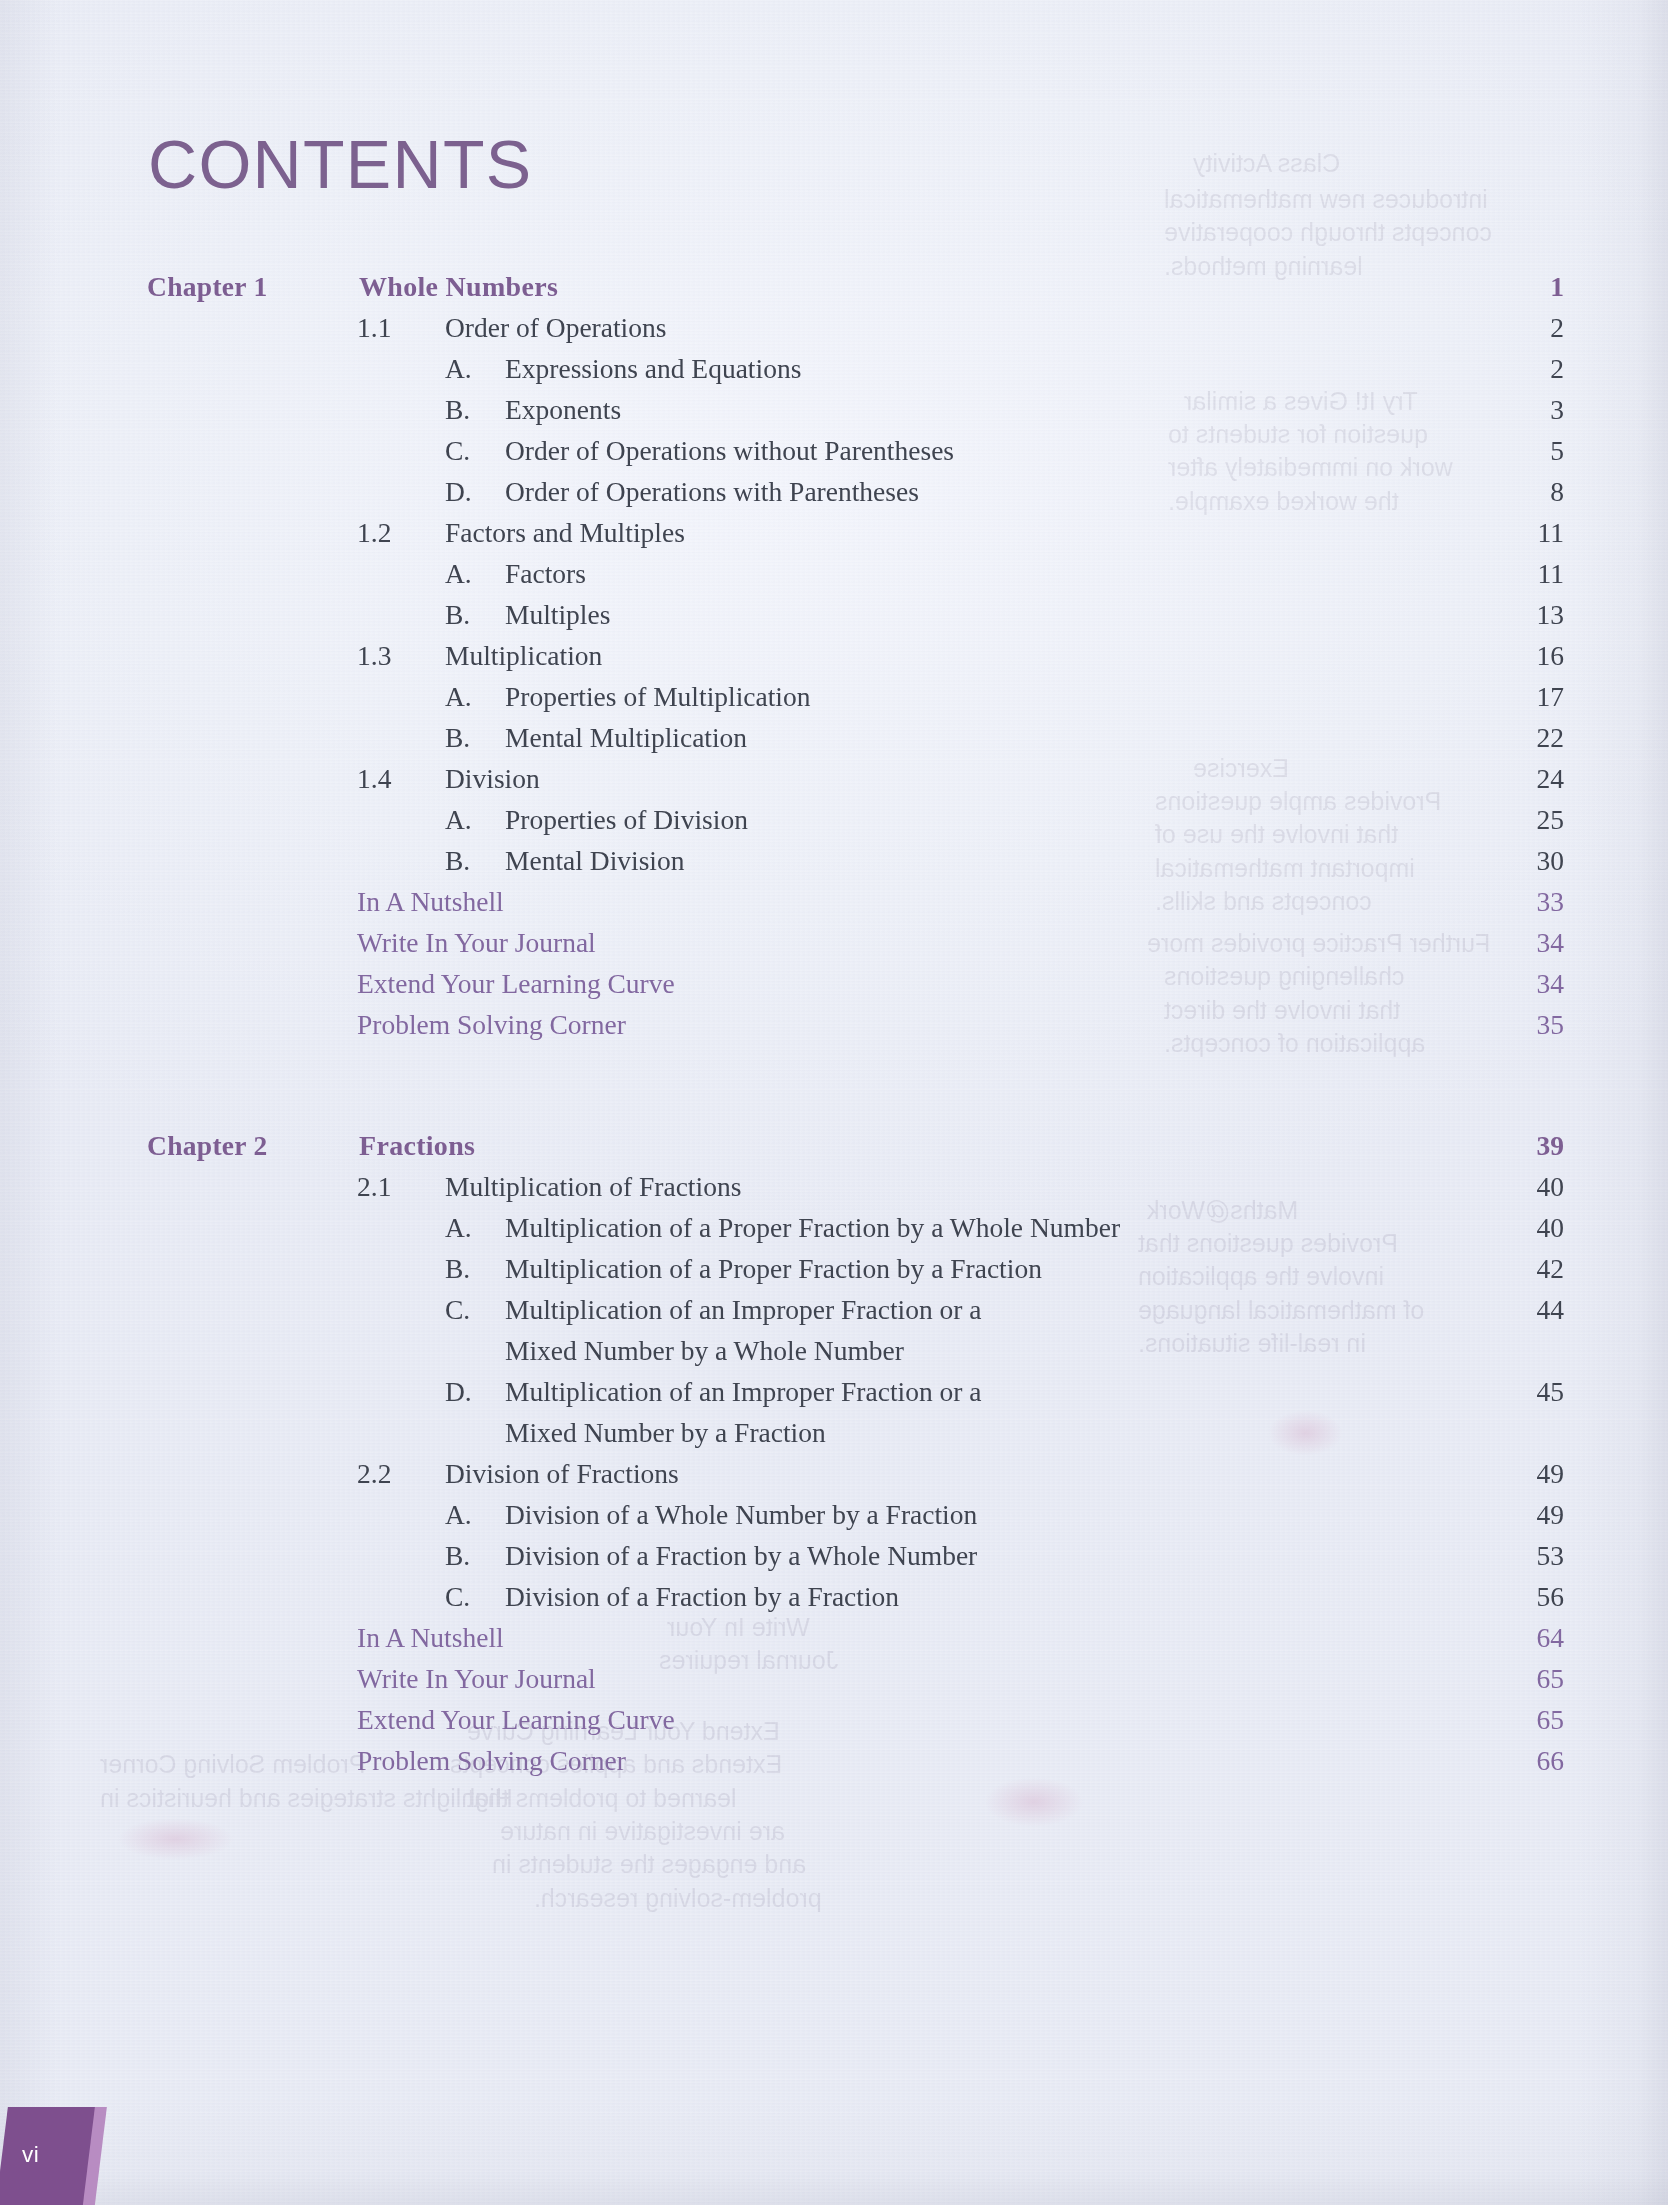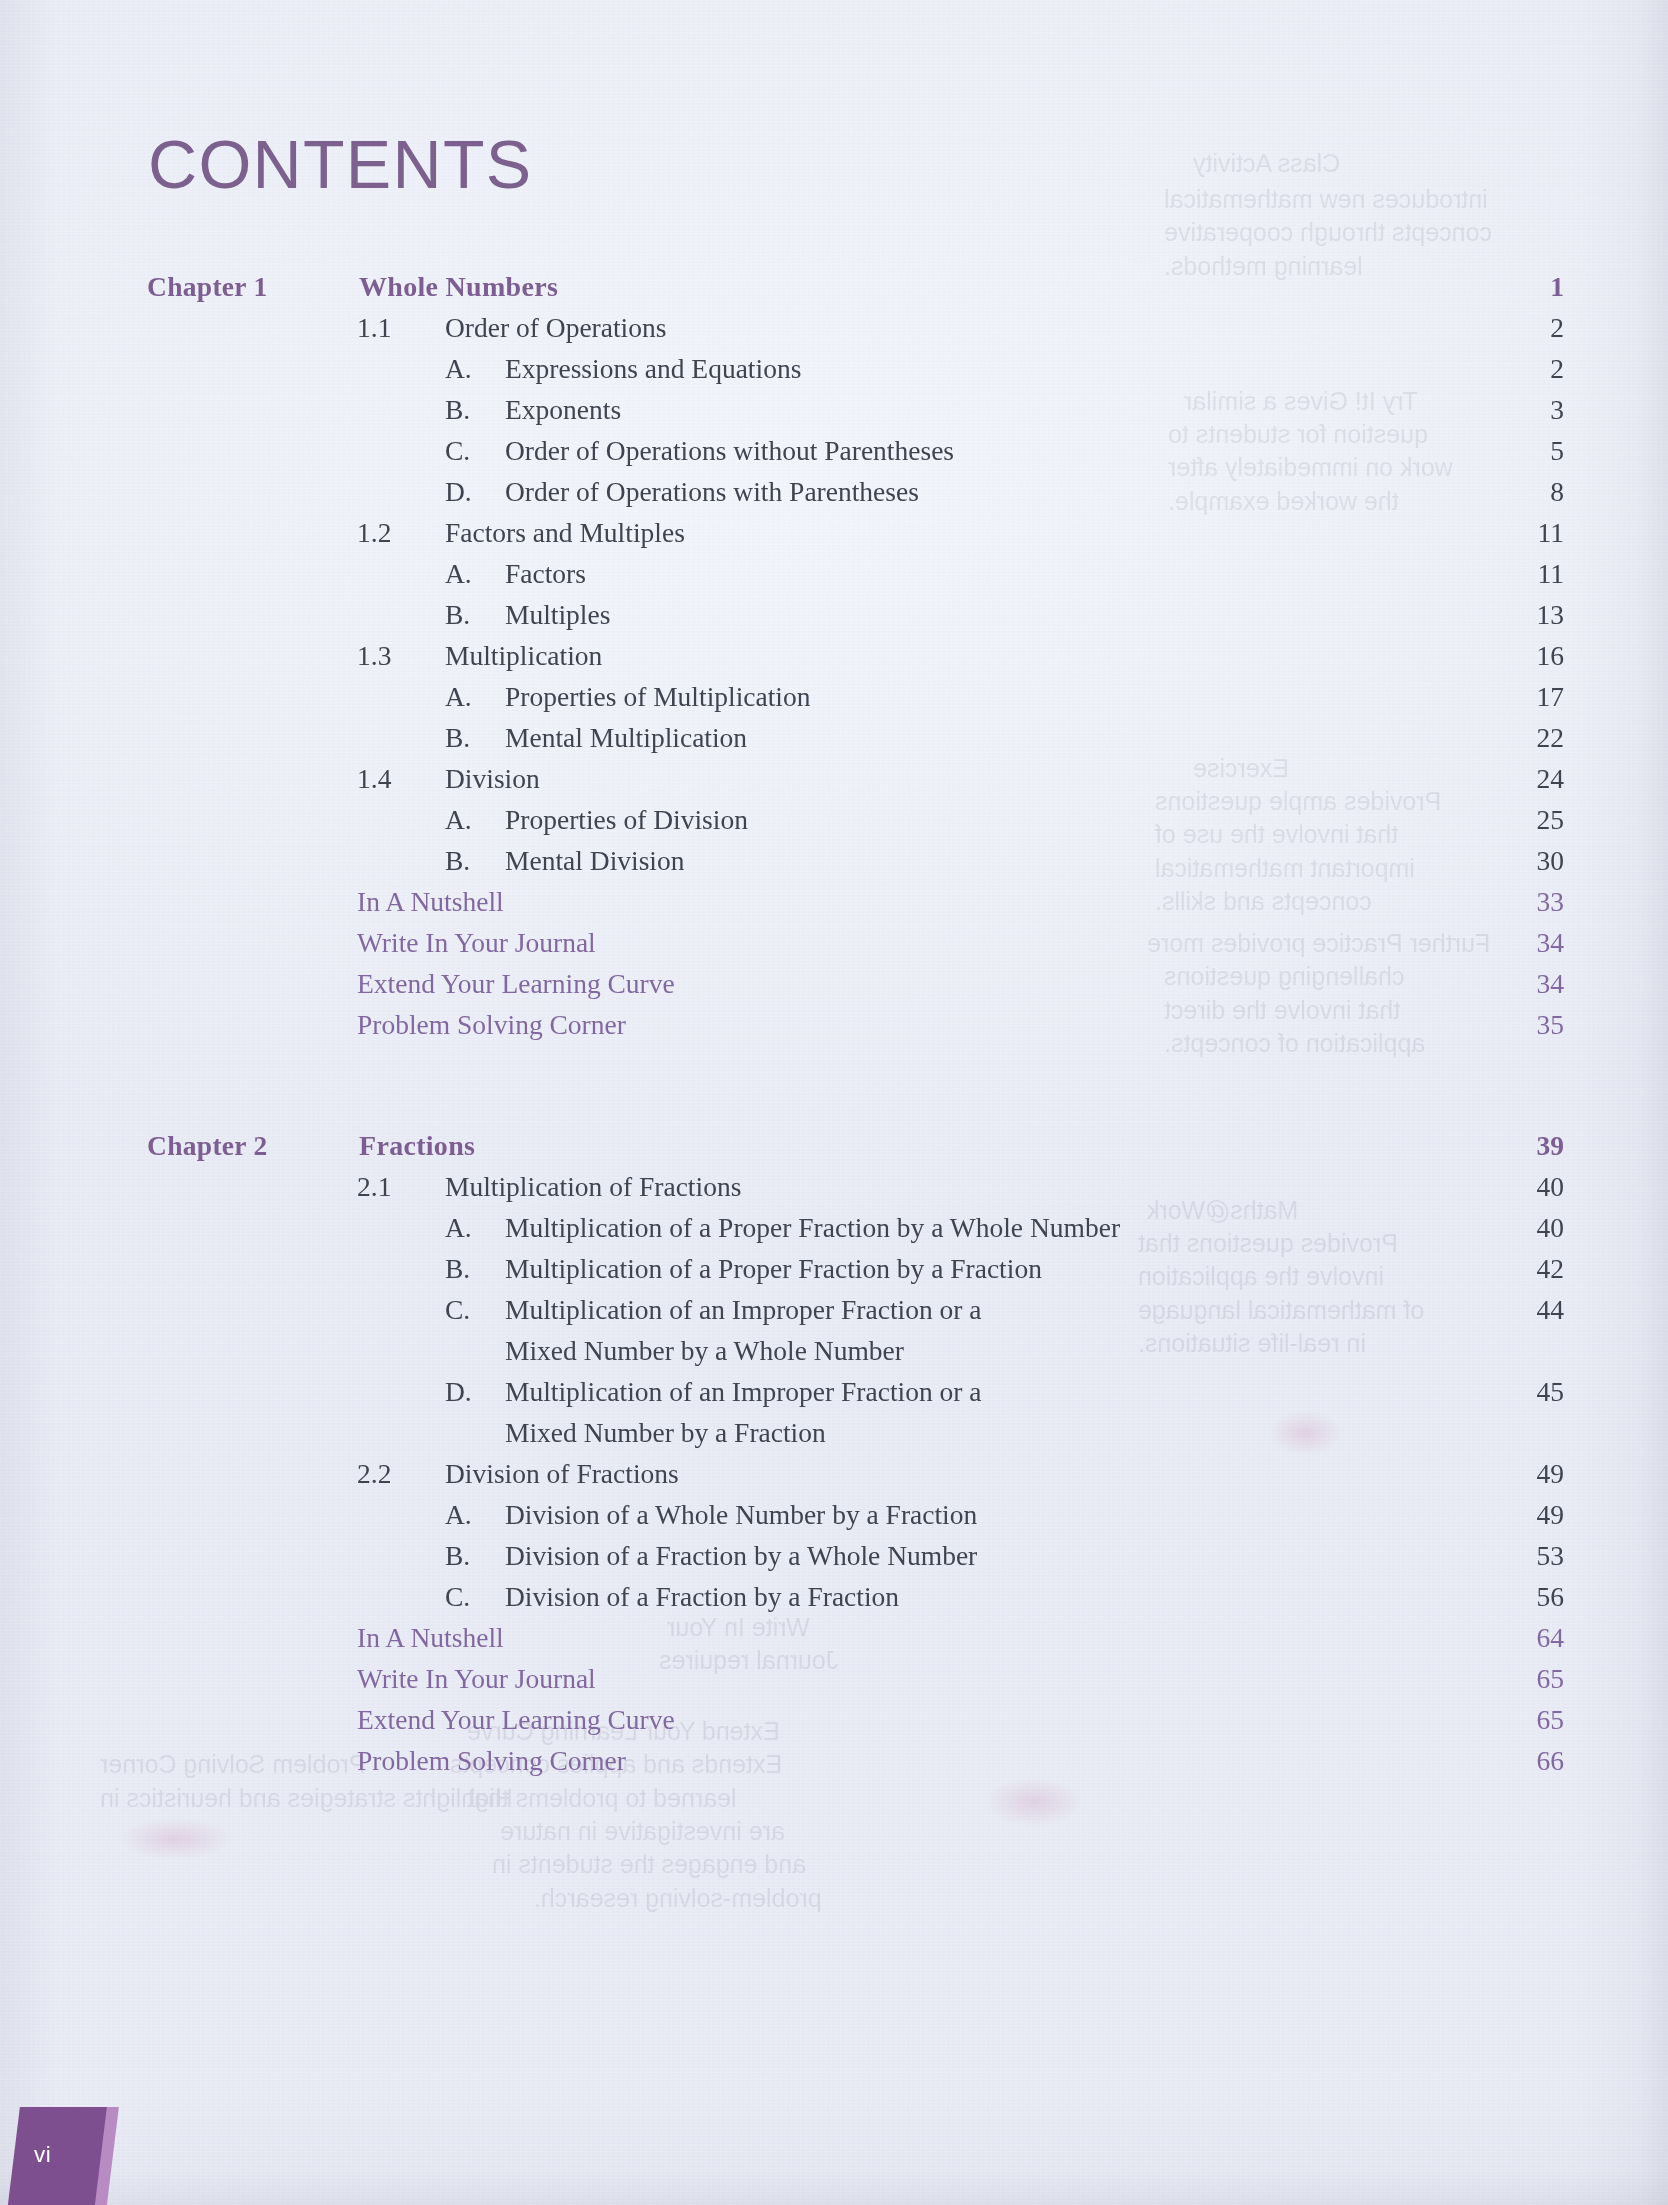--- a/index.html
+++ b/index.html
@@ -166,21 +166,21 @@
   }
   .c-page.feature {
     color: #8268a0;
   }
 
   .gap { height: 80px; }
 
   
   #page-tab {
     position: absolute;
-    left: 12px;
+    left: 0;
     bottom: 0;
     width: 98px;
     height: 107px;
     pointer-events: none;
   }
   #tab-main {
     position: absolute;
     left: -5px;
     bottom: -6.7px;
     width: 87px;

